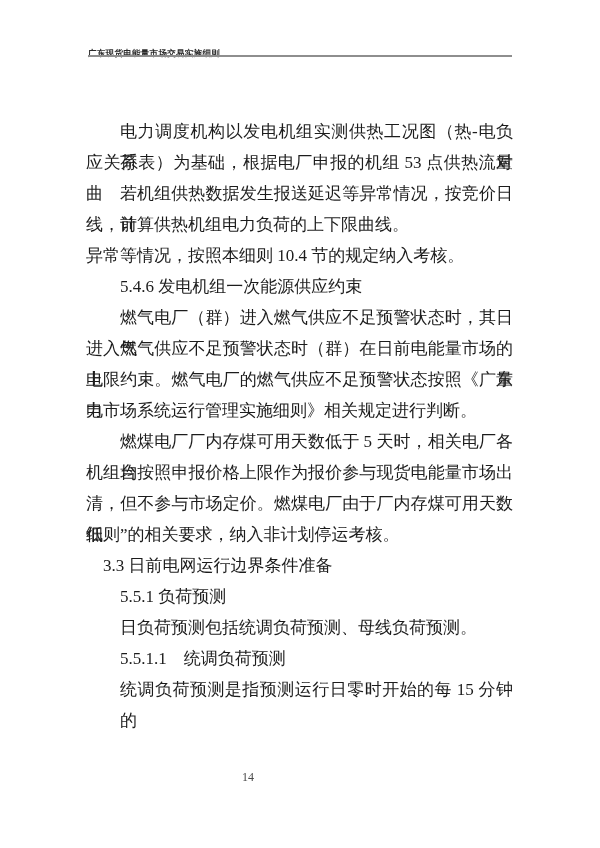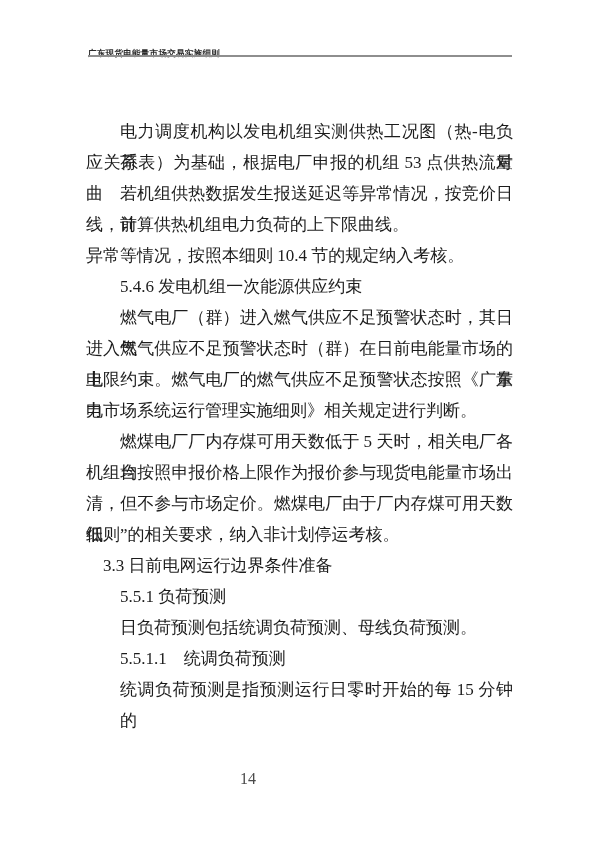--- a/index.html
+++ b/index.html
@@ -57,21 +57,21 @@
     text-justify: inter-character;
   }
   .ind1 { padding-left: 17px; }
   .ind2 { padding-left: 34px; }
   .pagenum {
     position: absolute;
     top: 770px;
     left: 0;
     width: 496px;
     text-align: center;
-    font-size: 16px;
+    font-size: 12px;
     color: #4a4a4a;
   }
 </style>
 </head>
 <body>
 
 <div class="page">
   <div class="header">
     <span>广东现货电能量市场交易实施细则</span>
   </div>

